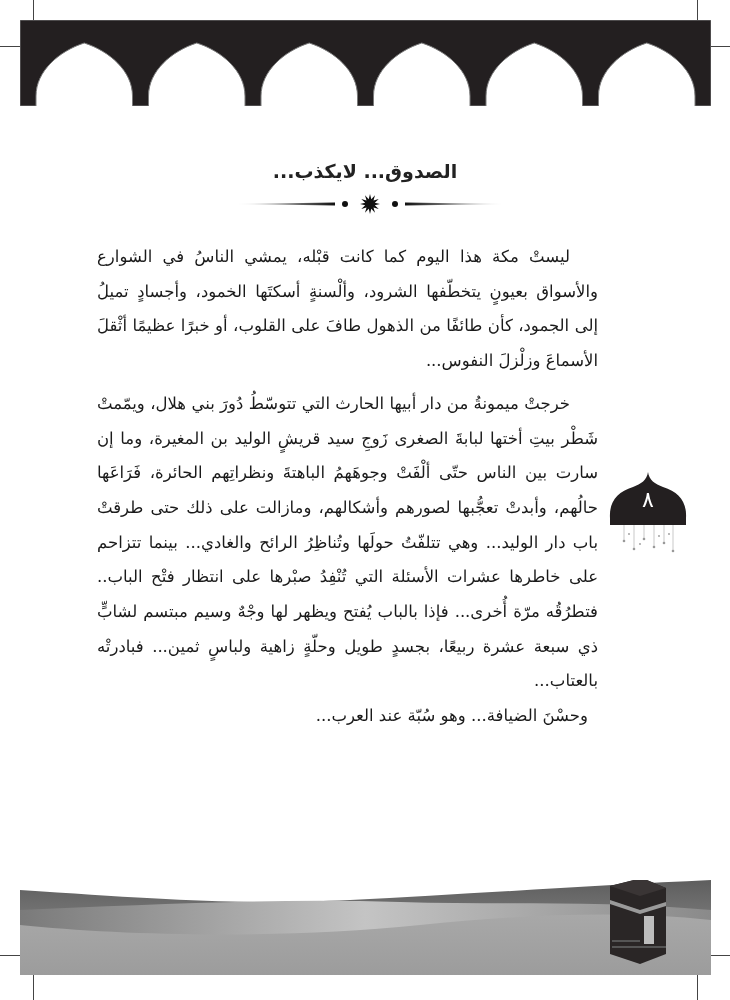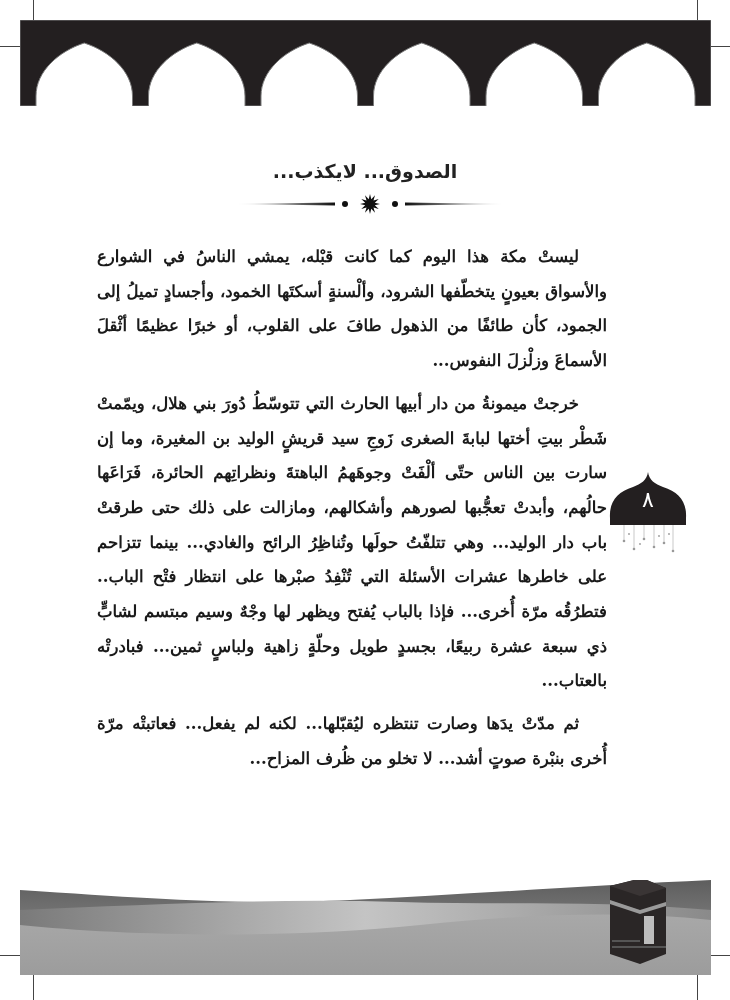--- a/index.html
+++ b/index.html
@@ -14,21 +14,21 @@
     .title {
       font-family: "DejaVu Sans", sans-serif; font-size: 19px; font-weight: bold;
       color: #222; direction: rtl; display: inline-block;
     }
     .divider { position: absolute; left: 235px; top: 192px; width: 270px; height: 24px; }
     .body-text {
       position: absolute; left: 97px; width: 510px; top: 240px;
       direction: rtl; text-align: justify; text-align-last: right;
       font-size: 16.5px; line-height: 34.7px; color: #1a1a1a;
     }
-    .para { margin: 0 0 8px 0; text-indent: 28px; font-weight: bold; }
+    .para { margin: 0 9px 8px 0; text-indent: 28px; }
     .para.dialog { text-indent: 0; }
     .para.dialog2 { text-indent: 0; padding-right: 10px; margin-top: -8px; }
     .dome { position: absolute; left: 607px; top: 470px; width: 82px; height: 90px; }
     .page-number {
       position: absolute; left: 607px; top: 487px; width: 82px; text-align: center;
       color: #fff; font-family: "DejaVu Sans", sans-serif; font-size: 22px;
     }
     .footer-band { position: absolute; left: 20px; top: 880px; width: 691px; height: 95px; }
   </style>
 </head>
@@ -64,21 +64,21 @@
   <polygon points="0,12 100,10.5 100,13.5" fill="url(#lg1)"></polygon>
   <polygon points="170,10.5 270,12 170,13.5" fill="url(#lg2)"></polygon>
   <circle cx="110" cy="12" r="3" fill="#111"></circle>
   <circle cx="160" cy="12" r="3" fill="#111"></circle>
   <polygon id="star" fill="#111" points="145.0,12.0 139.8,13.3 143.7,17.0 138.5,15.5 140.0,20.7 136.3,16.8 135.0,22.0 133.7,16.8 130.0,20.7 131.5,15.5 126.3,17.0 130.2,13.3 125.0,12.0 130.2,10.7 126.3,7.0 131.5,8.5 130.0,3.3 133.7,7.2 135.0,2.0 136.3,7.2 140.0,3.3 138.5,8.5 143.7,7.0 139.8,10.7"></polygon>
 </svg>
 
 <div class="body-text">
   <p class="para">ليستْ مكة هذا اليوم كما كانت قبْله، يمشي الناسُ في الشوارع والأسواق بعيونٍ يتخطّفها الشرود، وألْسنةٍ أسكتَها الخمود، وأجسادٍ تميلُ إلى الجمود، كأن طائفًا من الذهول طافَ على القلوب، أو خبرًا عظيمًا أثْقلَ الأسماعَ وزلْزلَ النفوس...</p>
   <p class="para">خرجتْ ميمونةُ من دار أبيها الحارث التي تتوسّطُ دُورَ بني هلال، ويمّمتْ شَطْر بيتِ أختها لبابةَ الصغرى زَوجِ سيد قريشٍ الوليد بن المغيرة، وما إن سارت بين الناس حتّى ألْفَتْ وجوهَهمُ الباهتةَ ونظراتِهم الحائرة، فَرَاعَها حالُهم، وأبدتْ تعجُّبها لصورهم وأشكالهم، ومازالت على ذلك حتى طرقتْ باب دار الوليد... وهي تتلفّتُ حولَها وتُناظِرُ الرائح والغادي... بينما تتزاحم على خاطرها عشرات الأسئلة التي تُنْفِدُ صبْرها على انتظار فتْح الباب.. فتطرُقُه مرّة أُخرى... فإذا بالباب يُفتح ويظهر لها وجْهٌ وسيم مبتسم لشابٍّ ذي سبعة عشرة ربيعًا، بجسدٍ طويل وحلّةٍ زاهية ولباسٍ ثمين... فبادرتْه بالعتاب...</p>
-  <p class="para">ثم مدّتْ يدَها وصارت تنتظره ليُقبّلها... لكنه لم يفعل... فعاتبتْه مرّة أُخرى بنبْرة صوتٍ أشد... لا تخلو من ظُرف المزاح...</p>
+  <p class="para dialog2">وحسْنَ الضيافة... وهو سُبّة عند العرب...</p>
 </div>
 
 <svg class="dome" viewBox="0 0 82 90">
   <path d="M41 2 C42 10 48 14 56 17 C72 22 80 32 79 48 L79 55 L3 55 L3 48 C2 32 10 22 26 17 C34 14 40 10 41 2 Z" fill="#231f20"></path>
   <g stroke="#bbb" stroke-width="0.8">
     <line x1="17" y1="55" x2="17" y2="70"></line>
       <line x1="27" y1="55" x2="27" y2="78"></line>
     <line x1="37" y1="55" x2="37" y2="68"></line>
       <line x1="47" y1="55" x2="47" y2="76"></line>
     <line x1="57" y1="55" x2="57" y2="72"></line>

